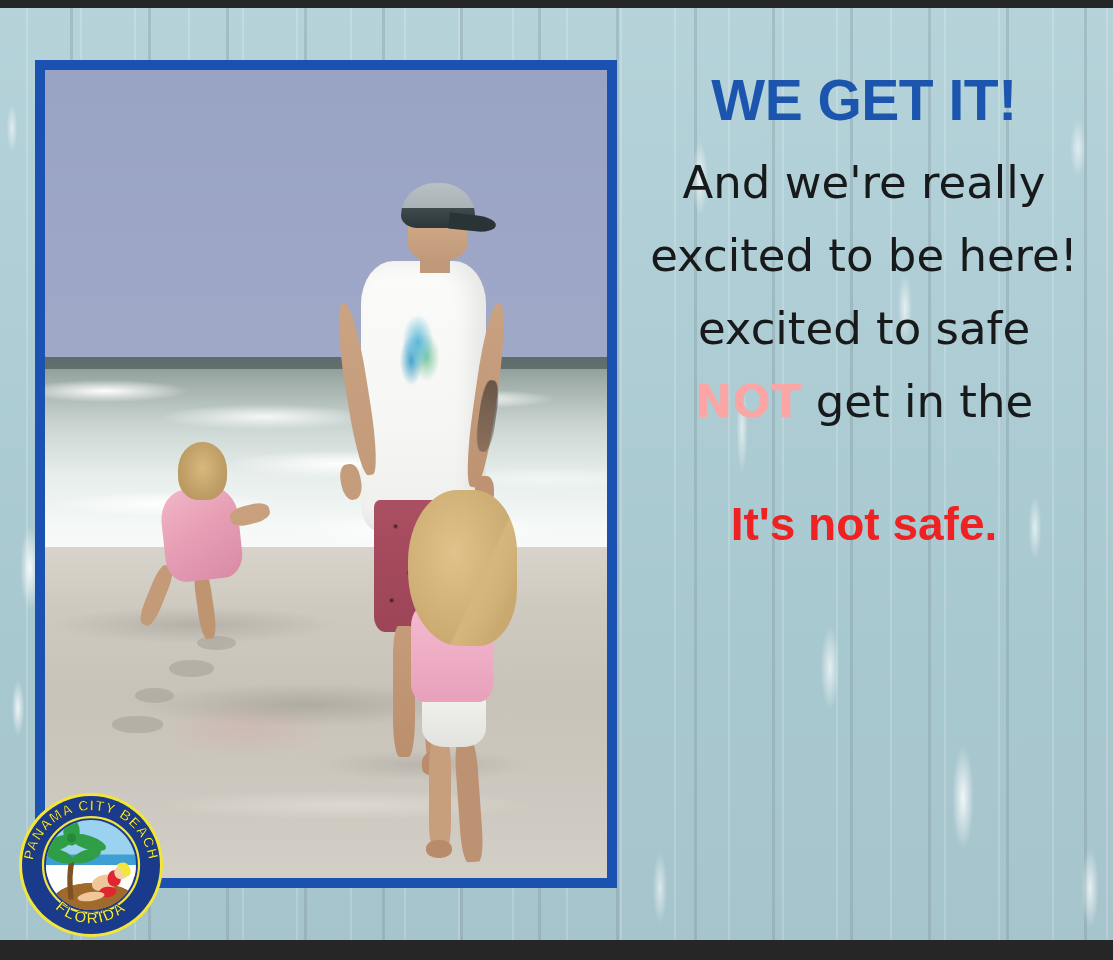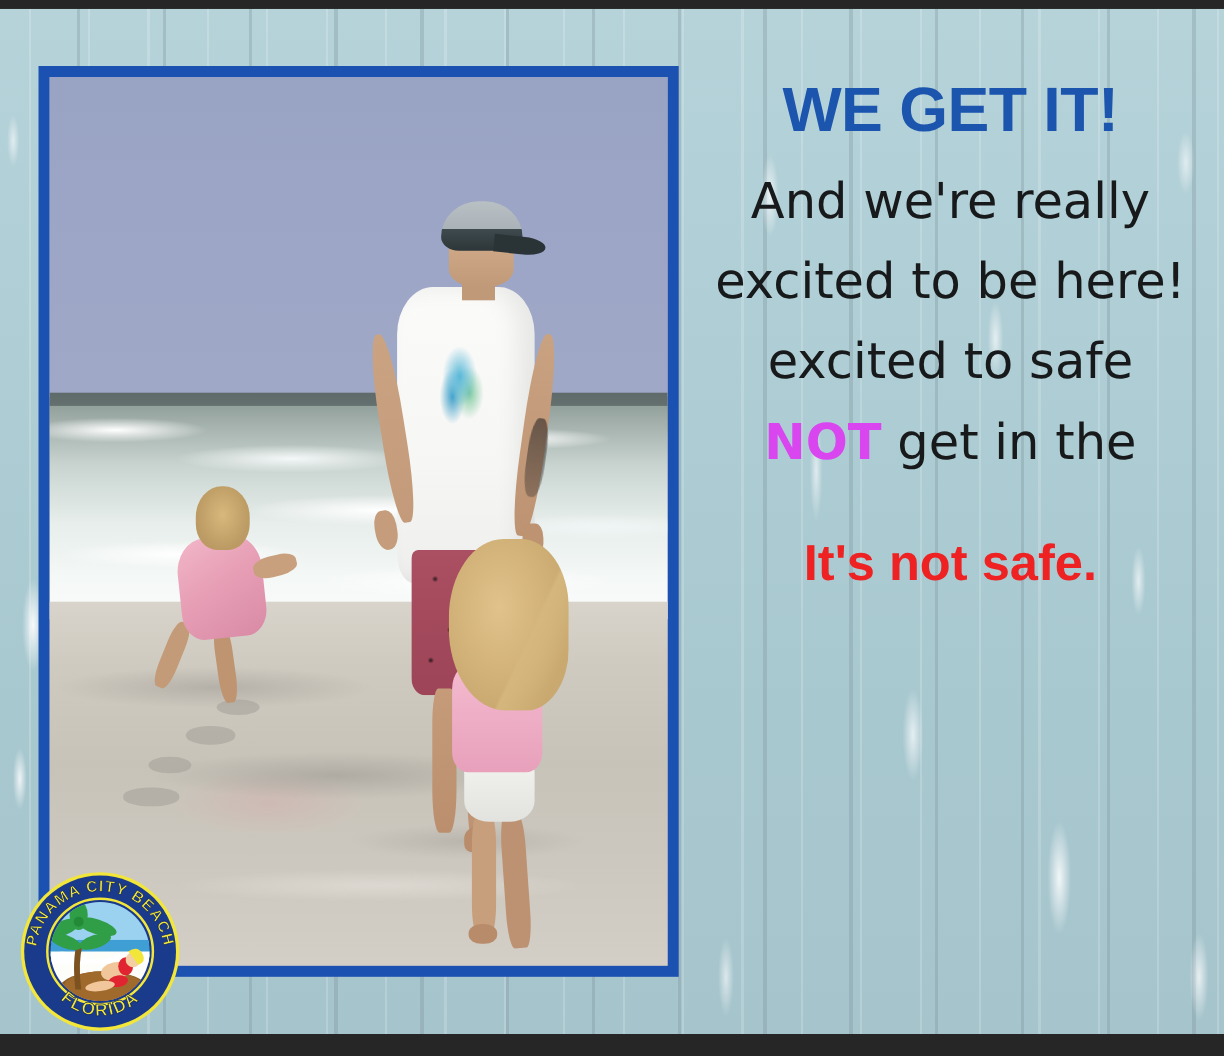--- a/index.html
+++ b/index.html
@@ -192,25 +192,25 @@
     font-family:"Liberation Sans", sans-serif;
     font-weight:bold; font-size:57px; line-height:1.0;
     color:#1b55ae; letter-spacing:-0.5px;
     margin-bottom:18px;
   }
   .body-copy{
     font-family:"DejaVu Sans", sans-serif;
     font-size:45px; line-height:1.62;
     color:#17191a;
   }
-  .body-copy .not{ color:#d946ef; font-weight:bold; }
+  .body-copy .not{ color:#fca5a5; font-weight:bold; }
   .kicker{
     font-family:"Liberation Sans", sans-serif;
     font-weight:bold; font-size:46px; line-height:1.1;
-    color:#ee2222; margin-top:47px;
+    color:#ee2222; margin-top:60px;
   }
 </style>
 </head>
 <body>
 
 <div id="poster">
 
   <div class="bg"></div>
 
   <div class="photo-frame">

